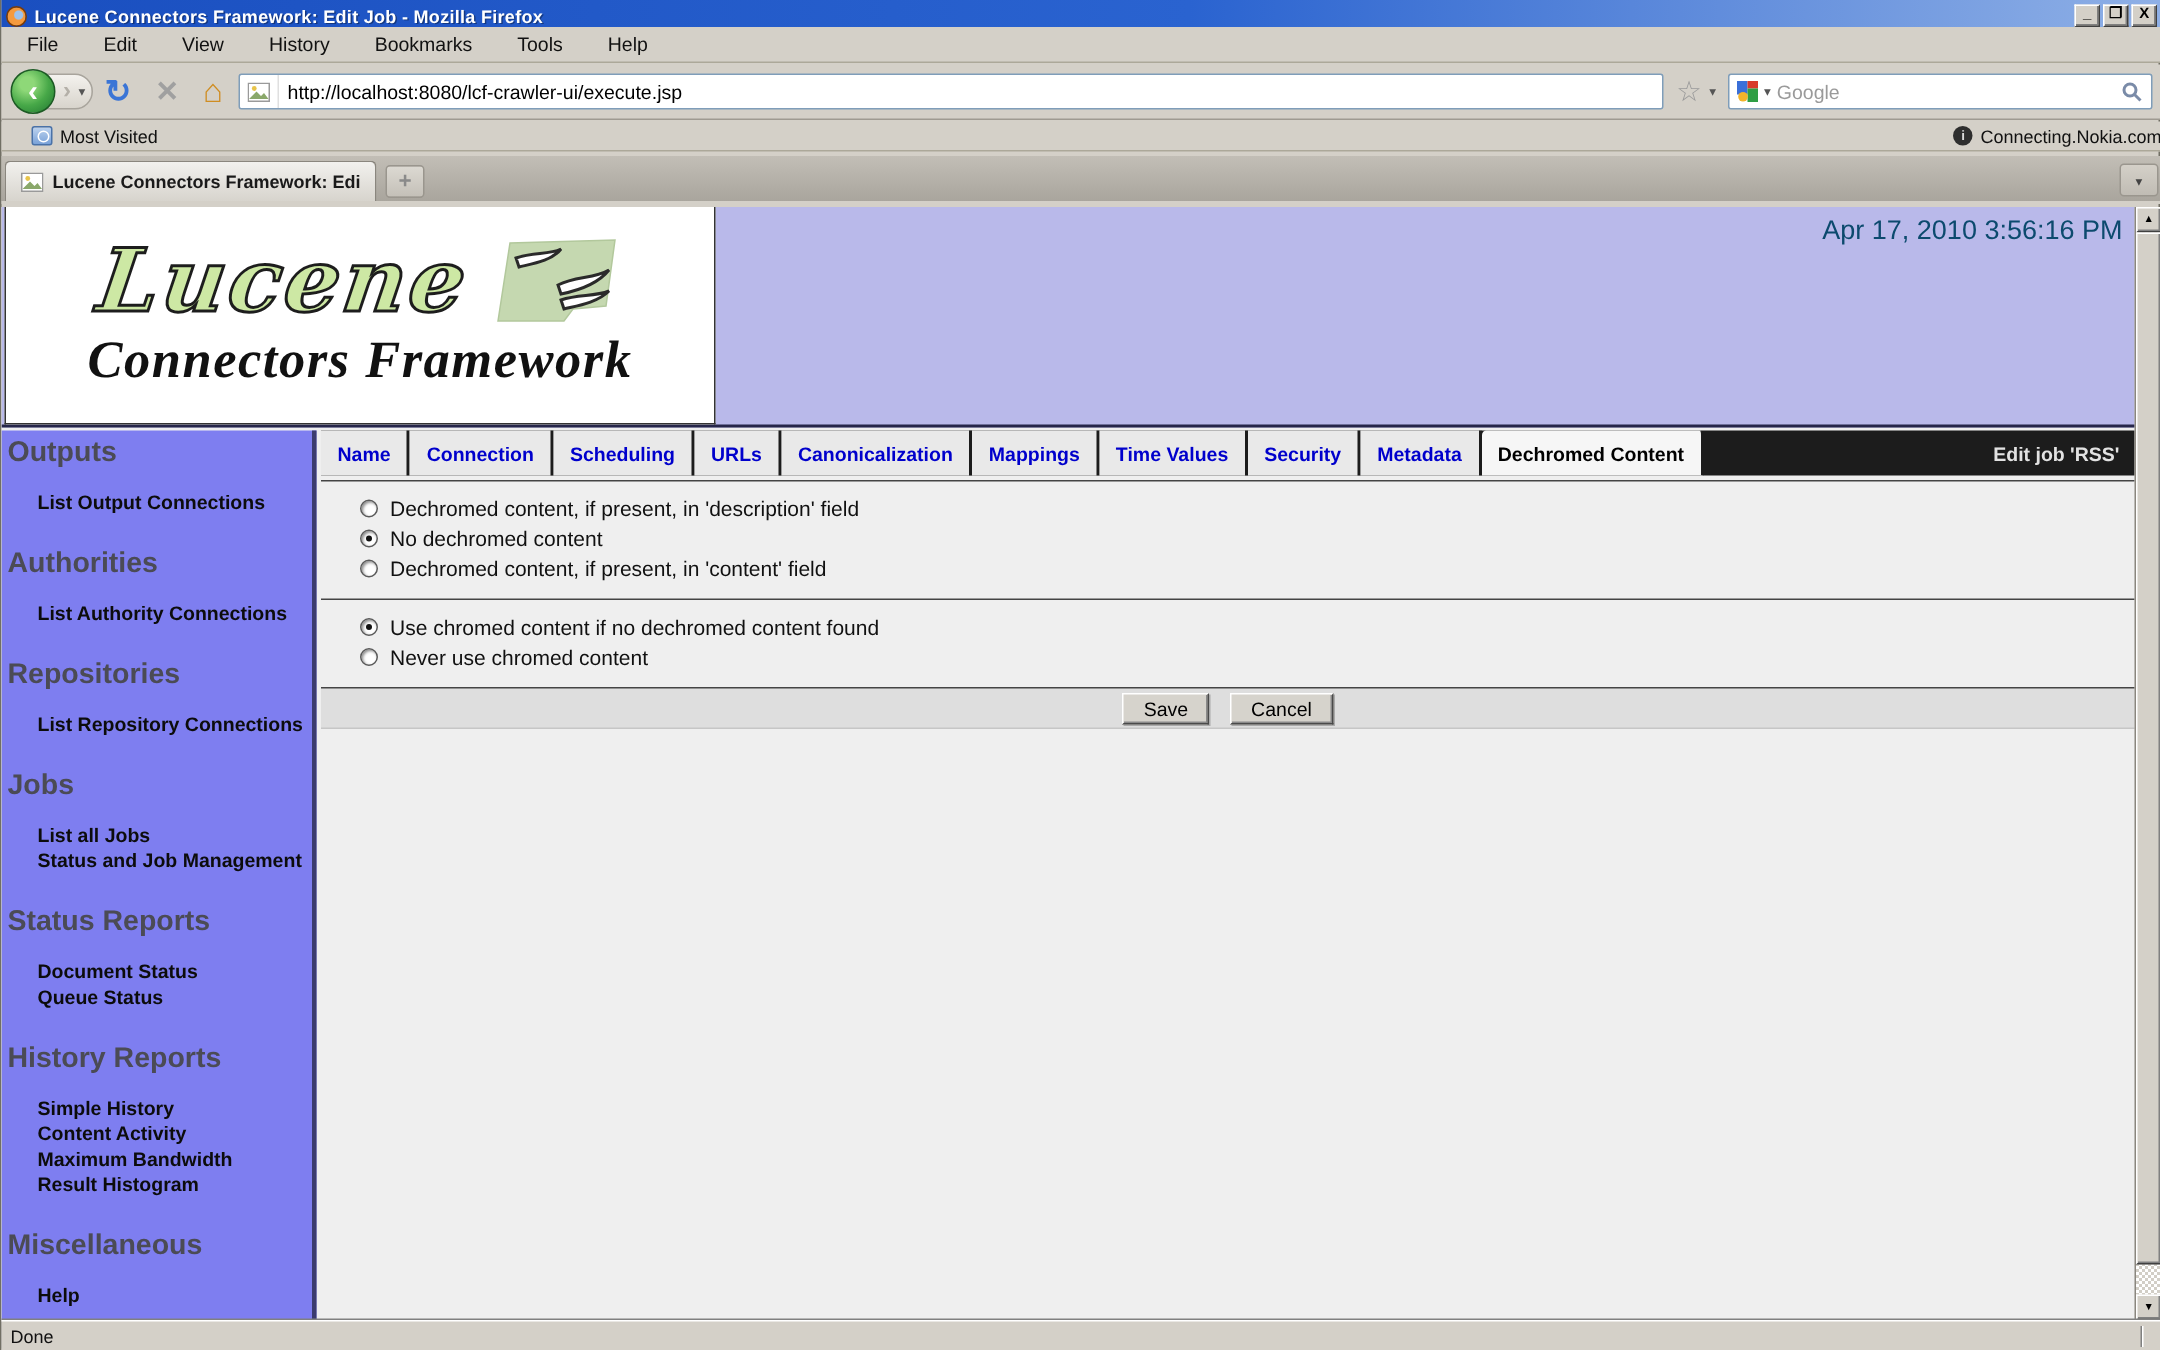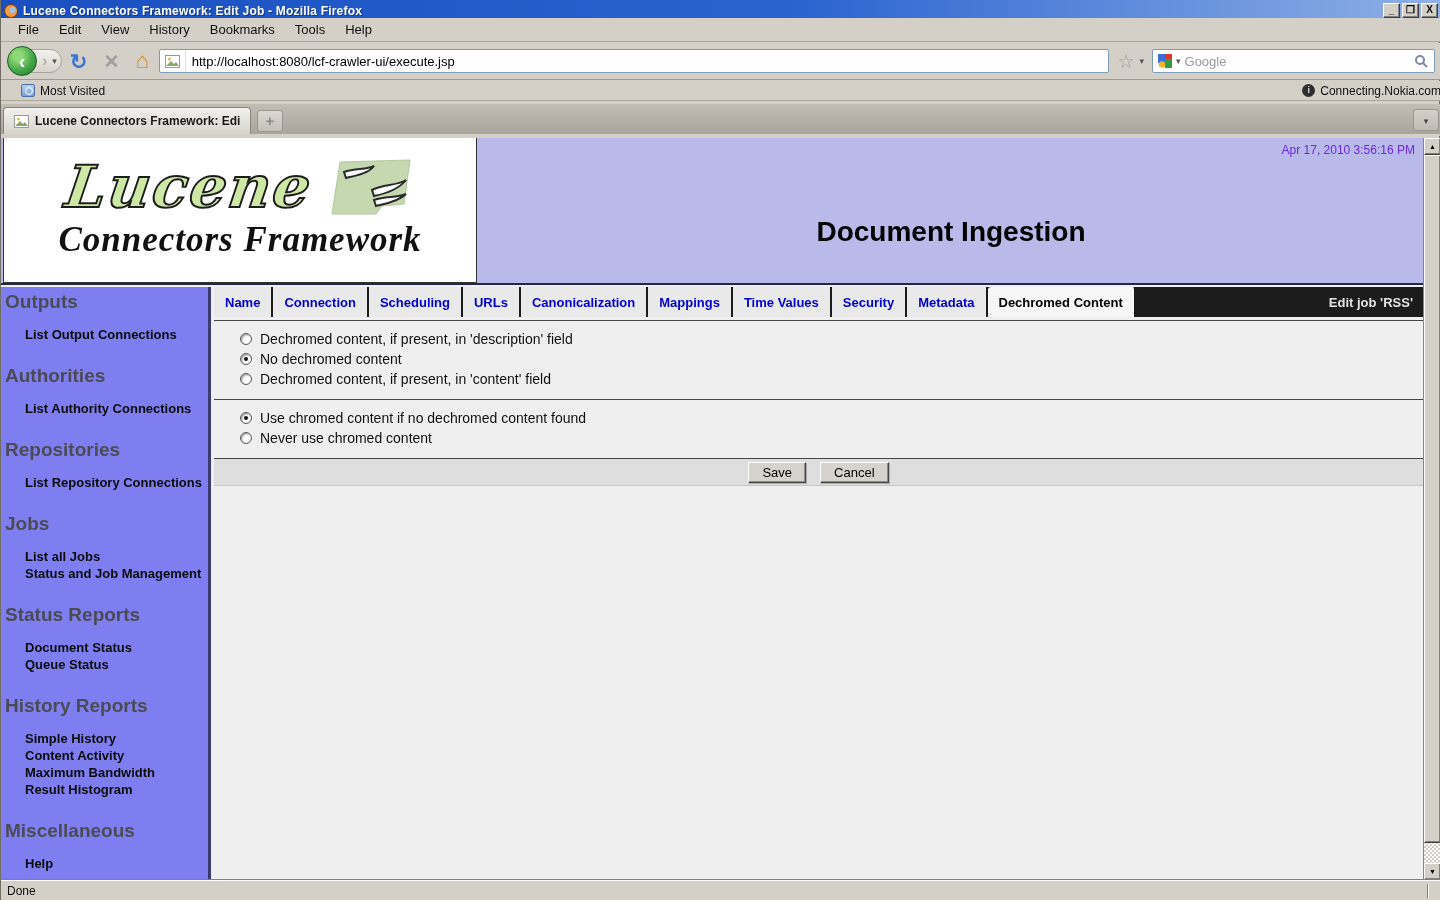--- a/index.html
+++ b/index.html
@@ -19,21 +19,21 @@
     text-shadow:1px 1px 0 rgba(0,0,0,.35); white-space:nowrap; overflow:hidden; flex:1; }
   .winbtns { display:flex; gap:2px; }
   .winbtn { width:17px; height:15px; background:#d4d0c8; border:1px solid;
     border-color:#fff #404040 #404040 #fff; box-shadow:inset -1px -1px 0 #808080;
     font-size:10px; line-height:12px; text-align:center; font-weight:bold; color:#000;
     font-family:"Liberation Sans",sans-serif; }
 
   
   #menubar { position:absolute; top:18px; left:0; width:1440px; height:24px;
     background:#d4d0c8; border-bottom:1px solid #aca899;
-    display:flex; align-items:center; padding-left:8px; gap:2px; }
+    display:flex; align-items:center; padding-left:8px; gap:12px; }
   .menuitem { font-size:13px; color:#111; padding:3px 9px; cursor:default; }
 
   
   #navbar { position:absolute; top:43px; left:0; width:1440px; height:37px;
     background:#d4d0c8; border-bottom:1px solid #9e9a91;
     display:flex; align-items:center; padding:0 6px; }
   .navgroup { display:flex; align-items:center; }
   .back-btn { width:30px; height:30px; border-radius:50%;
     background:radial-gradient(circle at 36% 32%, #8ed878 0 18%, #47a848 55%, #1f7530 100%);
     border:1px solid #1c5a24; color:#fff; font-size:20px; font-weight:bold;
@@ -113,21 +113,21 @@
   #logobox { position:absolute; left:2px; top:0; width:474px; height:145px; background:#fff;
     border:1px solid #333; border-top:none; display:flex; flex-direction:column;
     align-items:center; justify-content:center; overflow:hidden; }
   .logo-row { display:flex; align-items:center; gap:10px; margin-top:-4px; }
   .logo-script { font-family:"DejaVu Serif",serif; font-style:italic; font-weight:bold;
     font-size:58px; color:#cde8a4; -webkit-text-stroke:2px #1d1d1d; letter-spacing:2px;
     transform:skewX(-8deg); line-height:1; }
   .logo-mark { width:92px; height:62px; flex:0 0 auto; }
   .logo-sub { font-family:"Liberation Serif",serif; font-style:italic; font-weight:bold;
     font-size:35px; color:#111; margin-top:2px; letter-spacing:1px; }
-  #timestamp { position:absolute; top:5px; right:8px; font-size:12px; color:#6d28d9; }
+  #timestamp { position:absolute; top:5px; right:8px; font-size:18px; color:#0c4a6e; }
   #doc-title { position:absolute; top:78px; left:478px; width:944px; text-align:center;
     font-size:28px; font-weight:bold; color:#000; font-family:"Liberation Sans",sans-serif; }
 
   
   #sidebar { position:absolute; top:149px; left:0; width:210px; height:593px;
     background:#7e7ef0; border-right:3px solid #3b3b6e; overflow:hidden; padding-top:2px; }
   .side-h { font-size:19px; font-weight:bold; color:#4b4b55; padding:2px 0 0 4px; }
   .side-links { padding:14px 0 0 24px; display:flex; flex-direction:column; gap:1px; }
   .side-link { font-size:13px; font-weight:bold; color:#0c0c0c; line-height:16px;
     text-decoration:none; cursor:pointer; }
@@ -268,21 +268,20 @@
           <svg class="logo-mark" viewBox="0 0 92 62">
             <path d="M10 58 L18 6 L88 4 L82 48 L60 50 L54 58 Z" fill="#c5d8b0" stroke="#b2c89c" stroke-width="1"></path>
             <path d="M22 16 C34 12 44 14 52 10 C46 18 32 20 24 22 Z" fill="#fff" stroke="#2a2a2a" stroke-width="2"></path>
             <path d="M50 34 C62 28 74 30 84 24 C76 34 62 38 52 40 Z" fill="#fff" stroke="#2a2a2a" stroke-width="2"></path>
             <path d="M52 44 C64 40 74 42 84 38 C76 46 62 48 54 50 Z" fill="#fff" stroke="#2a2a2a" stroke-width="2"></path>
           </svg>
         </div>
         <div class="logo-sub">Connectors Framework</div>
       </div>
       <span id="timestamp">Apr 17, 2010 3:56:16 PM</span>
-      <div id="doc-title">Document Ingestion</div>
     </div>
 
     <div id="sidebar">
       <div class="side-sec">
         <div class="side-h">Outputs</div>
         <div class="side-links">
             <a class="side-link">List Output Connections</a>
           </div>
       </div>
       <div class="side-sec">

